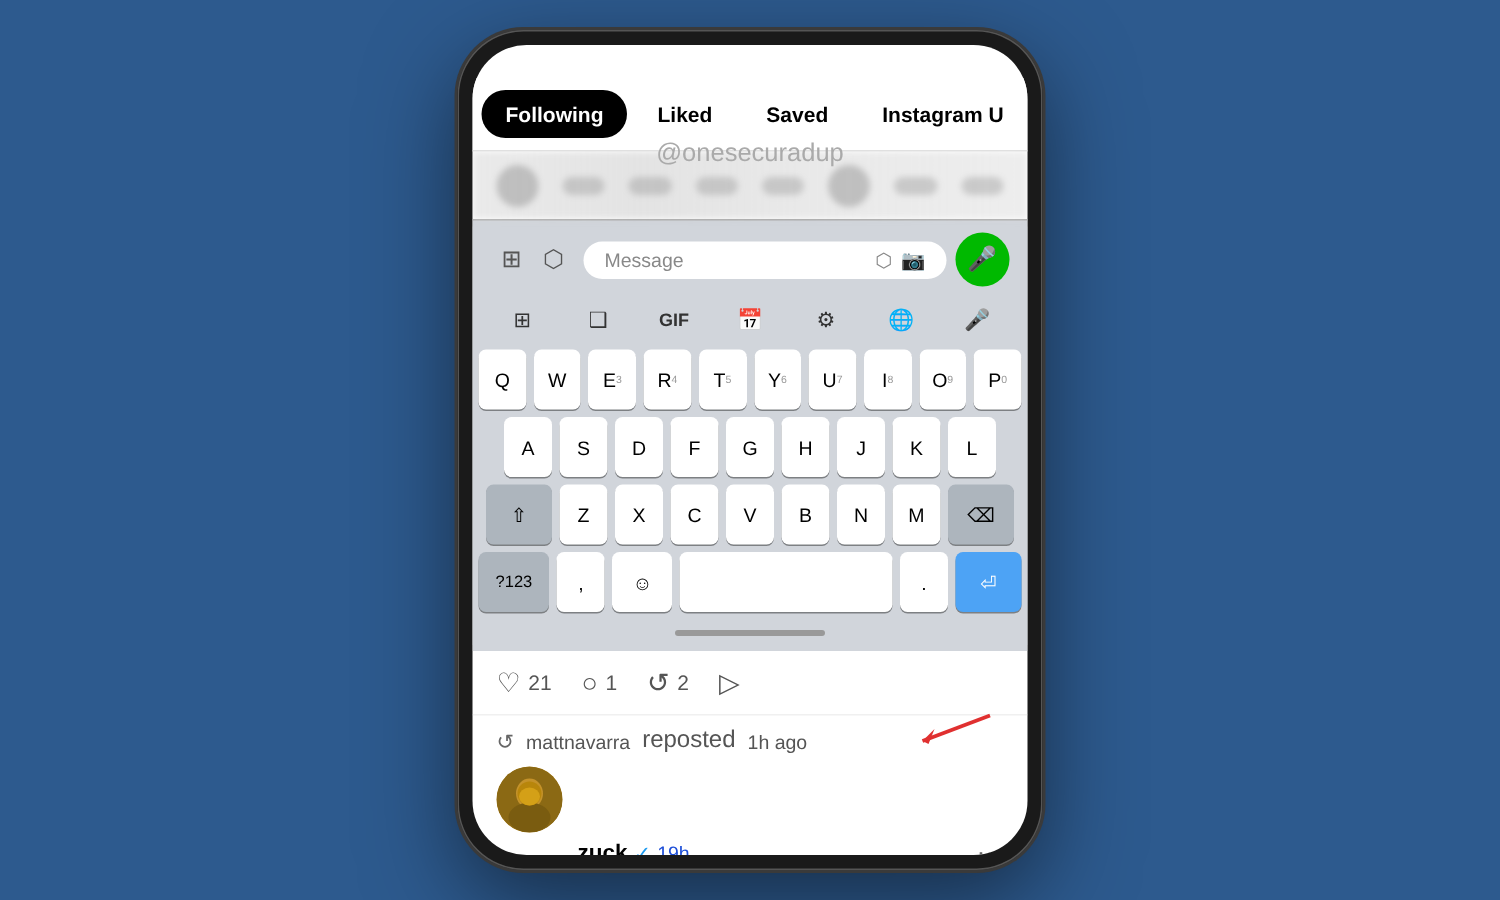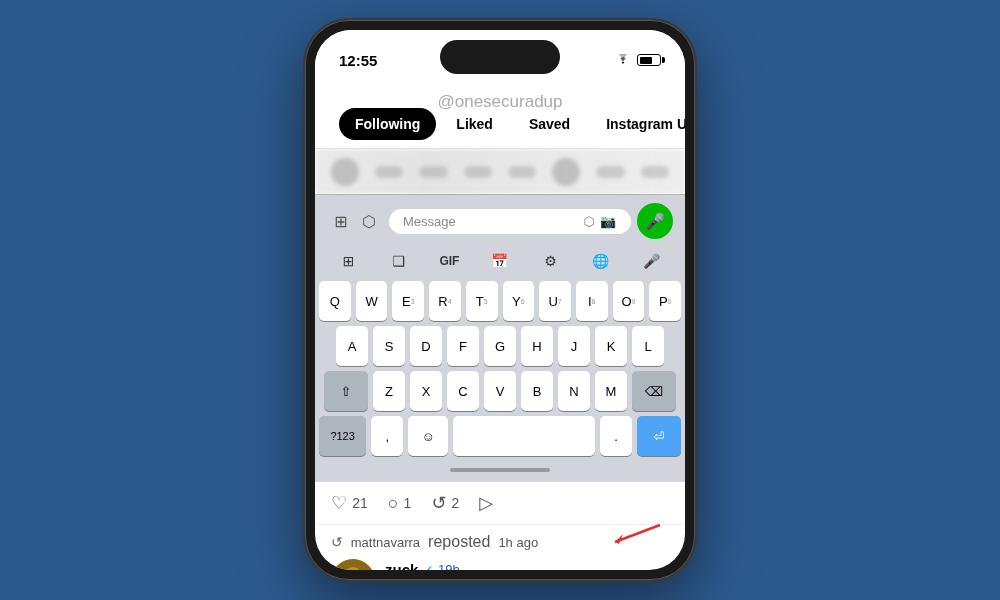--- a/index.html
+++ b/index.html
@@ -143,21 +143,21 @@
       color: #aaa;
       font-weight: 400;
       z-index: 5;
     }
 
     
     .tabs-bar {
       background: #fff;
       display: flex;
       align-items: center;
-      padding: 8px 24px;
+      padding: 8px 6px;
       gap: 4px;
       border-bottom: 1px solid #e0e0e0;
       margin-top: 22px;
       overflow: hidden;
     }
 
     .tab {
       padding: 8px 16px;
       border-radius: 20px;
       font-size: 14px;
@@ -370,20 +370,21 @@
     }
 
     .tweet-body {
       flex: 1;
     }
 
     .tweet-header {
       display: flex;
       align-items: center;
       justify-content: space-between;
+      margin-top: 47px;
     }
 
     .tweet-name-row {
       display: flex;
       align-items: center;
       gap: 4px;
     }
 
     .tweet-name {
       font-size: 15px;
@@ -419,34 +420,20 @@
       position: relative;
     }
   </style>
 </head>
 <body>
 
 <div class="phone-frame">
   <div class="screen">
     <div class="screen-inner">
 
-      <div class="status-bar">
-        <div class="dynamic-island"></div>
-        <span class="status-time">12:55</span>
-        <div class="status-icons">
-          <svg class="wifi-icon" viewBox="0 0 24 16" fill="none">
-            <path d="M12 14l2-2.5a2.8 2.8 0 0 0-4 0L12 14z" fill="#000"></path>
-            <path d="M12 10.5l4-5a6 6 0 0 0-8 0l4 5z" fill="#000" opacity="0.6"></path>
-            <path d="M12 7l6-7.5a9.5 9.5 0 0 0-12 0L12 7z" fill="#000" opacity="0.3"></path>
-          </svg>
-          <div class="battery-icon">
-            <div class="battery-fill"></div>
-          </div>
-        </div>
-      </div>
 
       <div class="header-username">@onesecuradup</div>
 
       <div class="tabs-bar">
         <div class="tab active">Following</div>
         <div class="tab inactive">Liked</div>
         <div class="tab inactive">Saved</div>
         <div class="tab inactive">Instagram U</div>
       </div>
 

